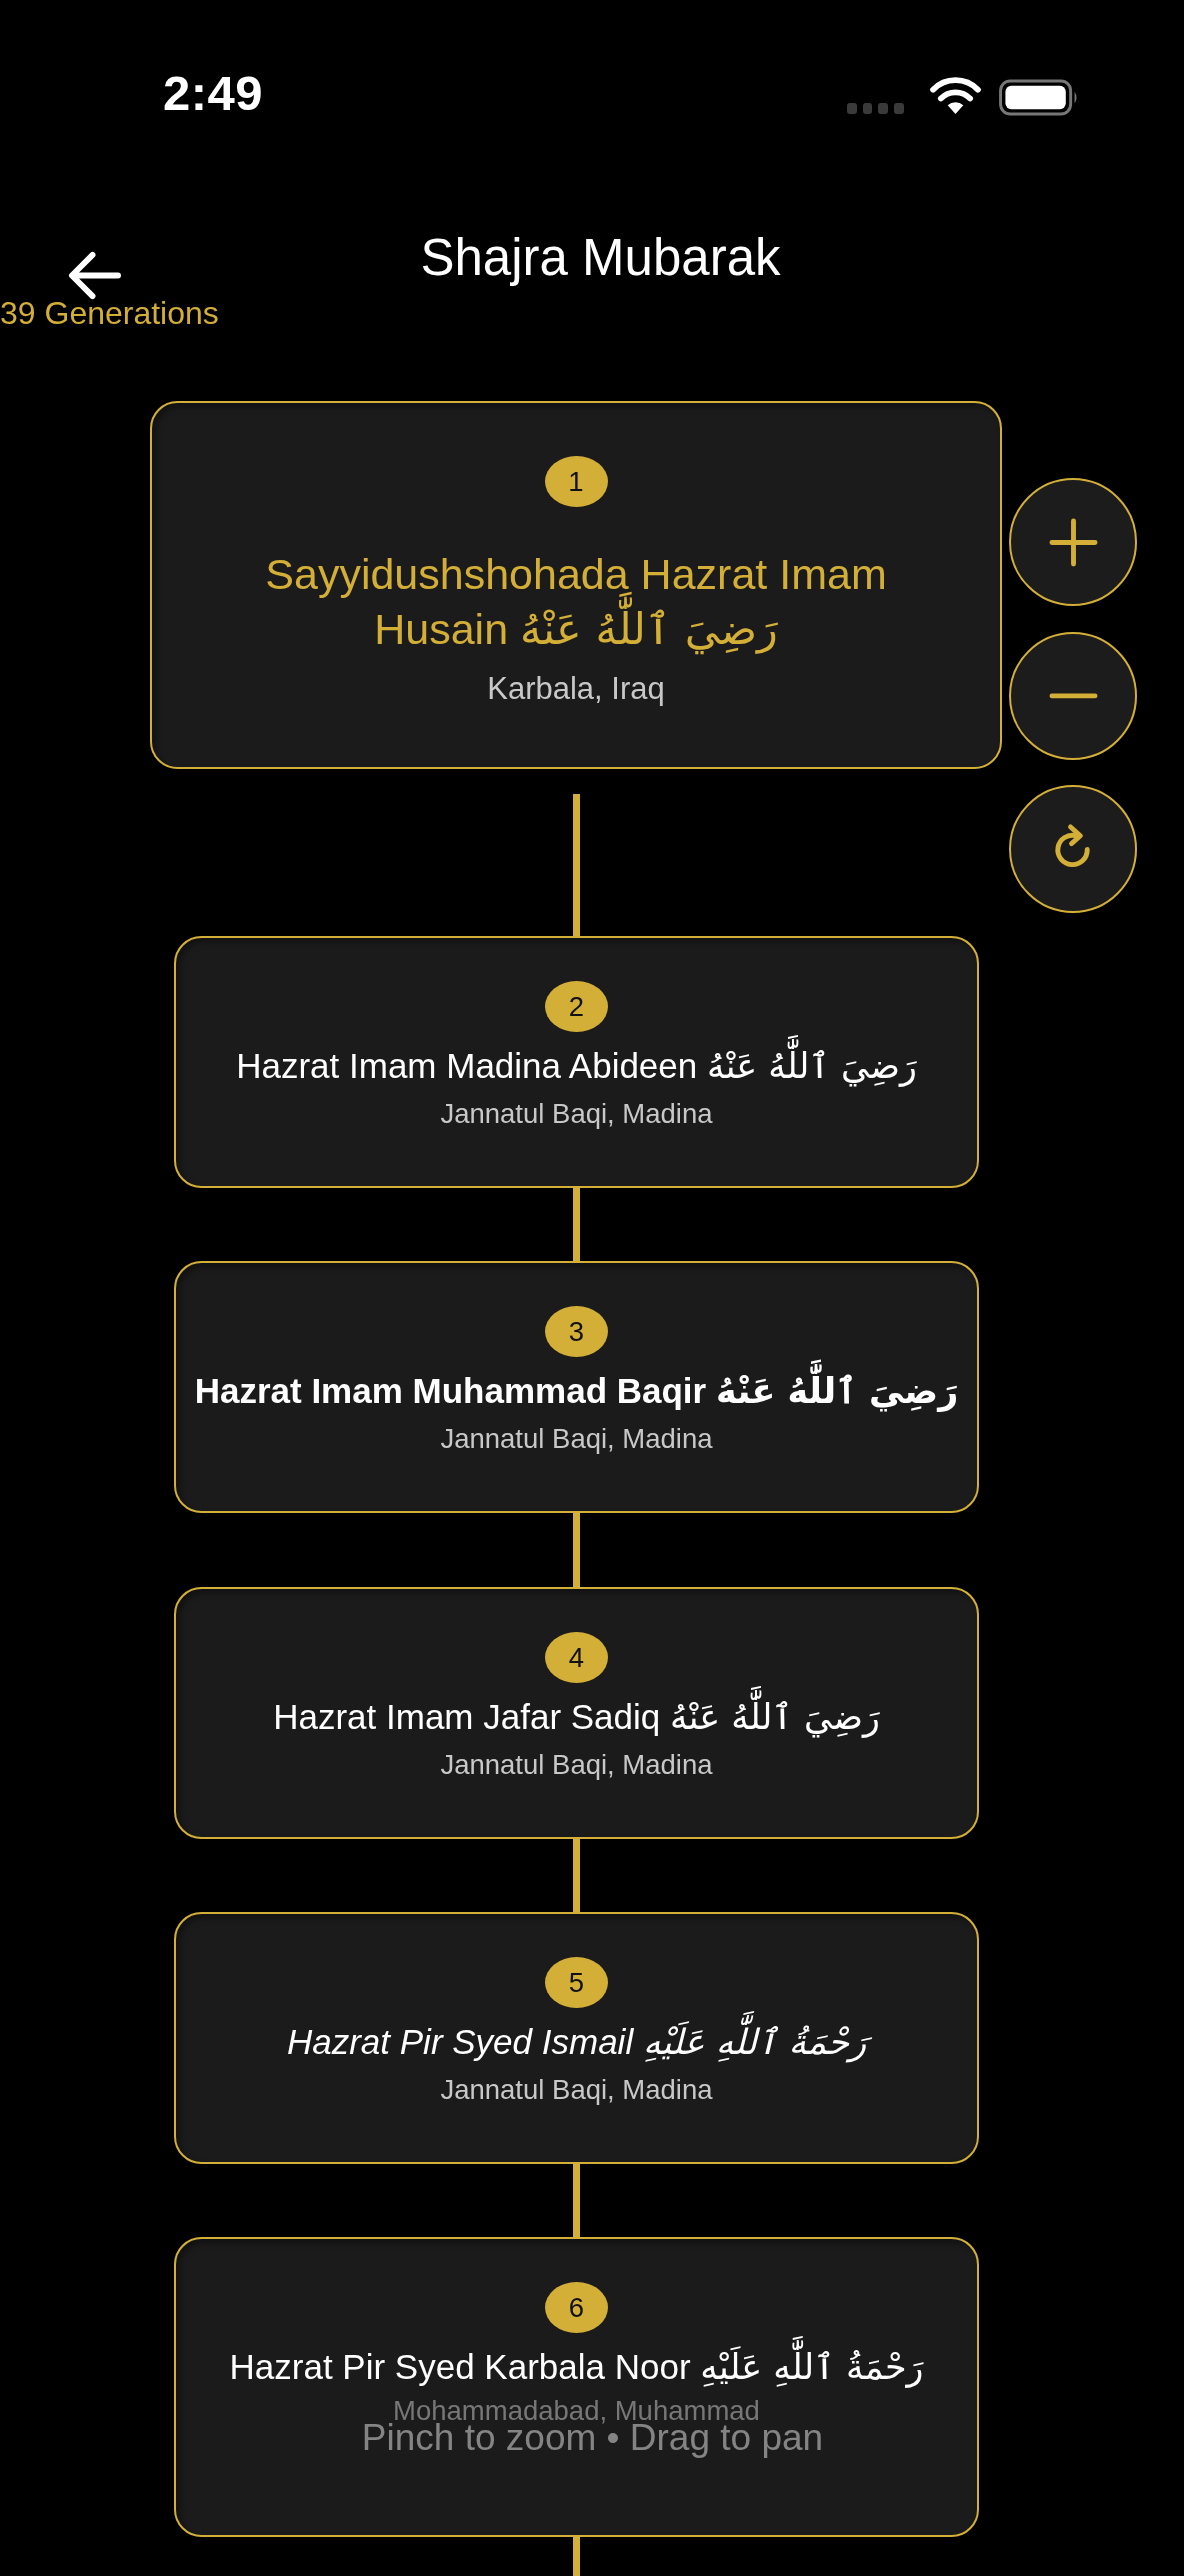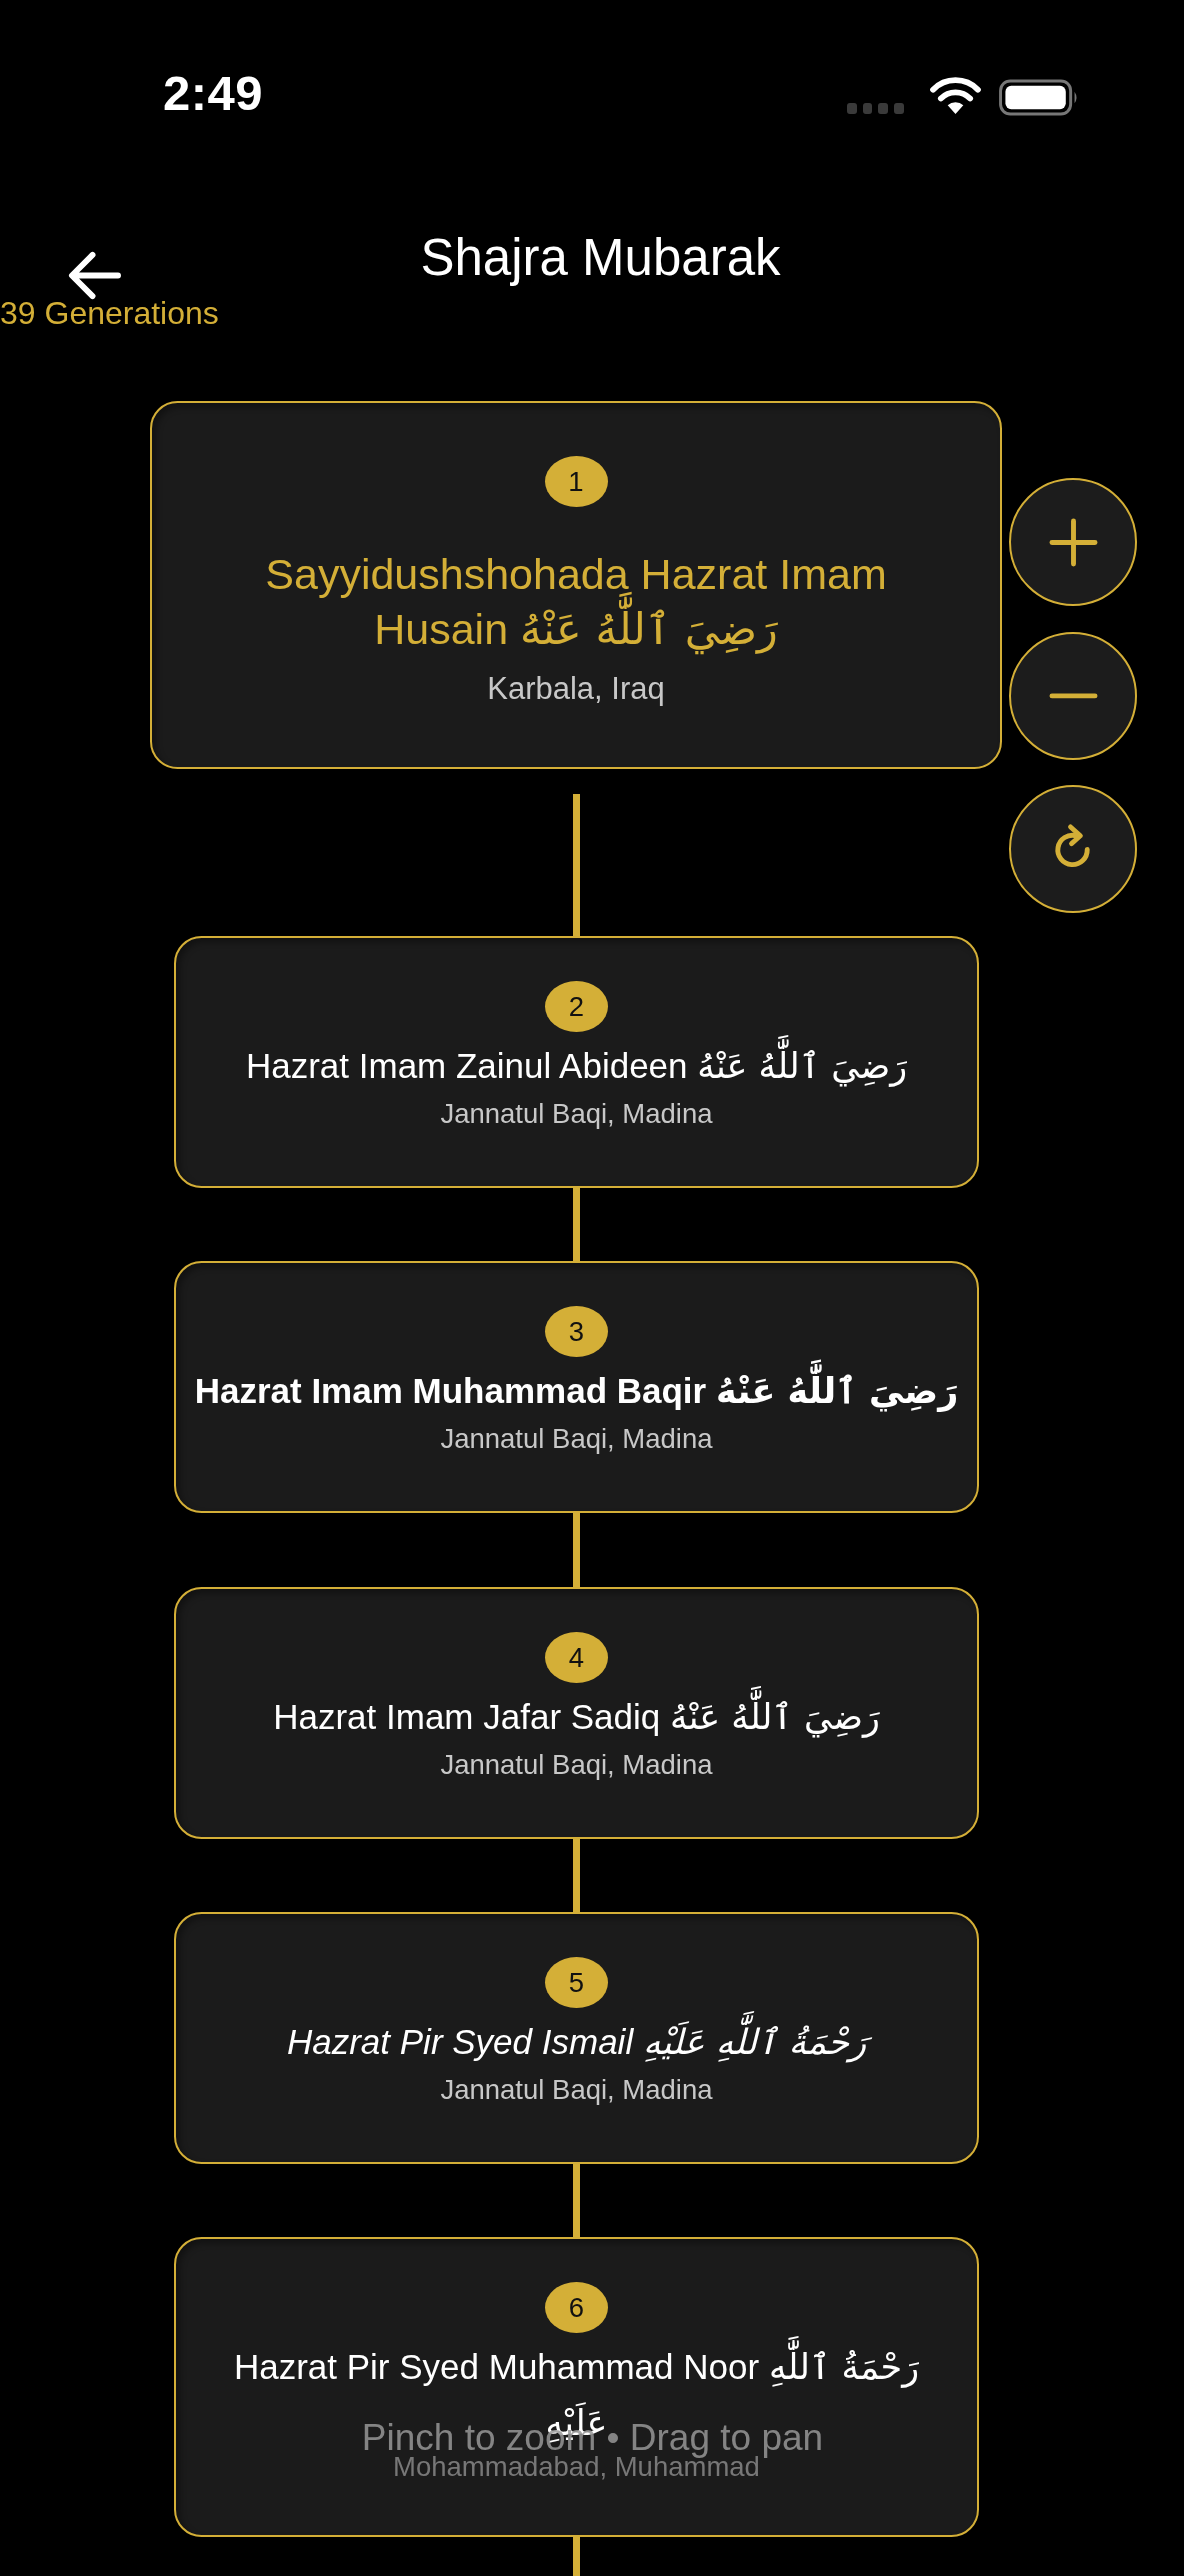--- a/index.html
+++ b/index.html
@@ -117,21 +117,21 @@
     <div class="card-name" style="margin-top:40px;width:707px;">
       <span>Sayyidushshohada Hazrat Imam Husain</span>
       <span class="honorific">رَضِيَ ٱللَّٰهُ عَنْهُ</span>
     </div>
     <div class="card-location" style="margin-top:13.8px;">Karbala, Iraq</div>
   </div>
 
   <div class="card" style="left:174px;top:936px;width:805px;height:252px;padding-top:43px;">
     <div class="badge">2</div>
     <div class="card-name" style="margin-top:5.9px;">
-      <span>Hazrat Imam Zainul Abideen</span>
+      <span>Hazrat Imam Madina Abideen</span>
       <span class="honorific">رَضِيَ ٱللَّٰهُ عَنْهُ</span>
     </div>
     <div class="card-location" style="margin-top:3.9px;">Jannatul Baqi, Madina</div>
   </div>
 
   <div class="card" style="left:174px;top:1261px;width:805px;height:252px;padding-top:43px;">
     <div class="badge">3</div>
     <div class="card-name" style="margin-top:5.9px;font-weight:bold;">
       <span>Hazrat Imam Muhammad Baqir</span>
       <span class="honorific">رَضِيَ ٱللَّٰهُ عَنْهُ</span>
@@ -153,21 +153,21 @@
     <div class="card-name" style="margin-top:5.9px;font-style:italic;">
       <span>Hazrat Pir Syed Ismail</span>
       <span class="honorific">رَحْمَةُ ٱللَّٰهِ عَلَيْهِ</span>
     </div>
     <div class="card-location" style="margin-top:3.9px;">Jannatul Baqi, Madina</div>
   </div>
 
   <div class="card" style="left:174px;top:2237px;width:805px;height:300px;padding-top:43px;">
     <div class="badge">6</div>
     <div class="card-name" style="margin-top:5.9px;width:727px;">
-      <span>Hazrat Pir Syed Muhammad Noor</span>
+      <span>Hazrat Pir Syed Karbala Noor</span>
       <span class="honorific">رَحْمَةُ ٱللَّٰهِ عَلَيْهِ</span>
     </div>
     <div class="card-location" style="margin-top:0px;color:#777;">Mohammadabad, Muhammad</div>
   </div>
 
   <div class="ctrl" style="top:478px;">
     <svg width="49" height="49" viewBox="0 0 50 50">
       <path d="M25 3 V47 M3 25 H47" stroke="#D4AF37" stroke-width="5" stroke-linecap="round"></path>
     </svg>
   </div>

